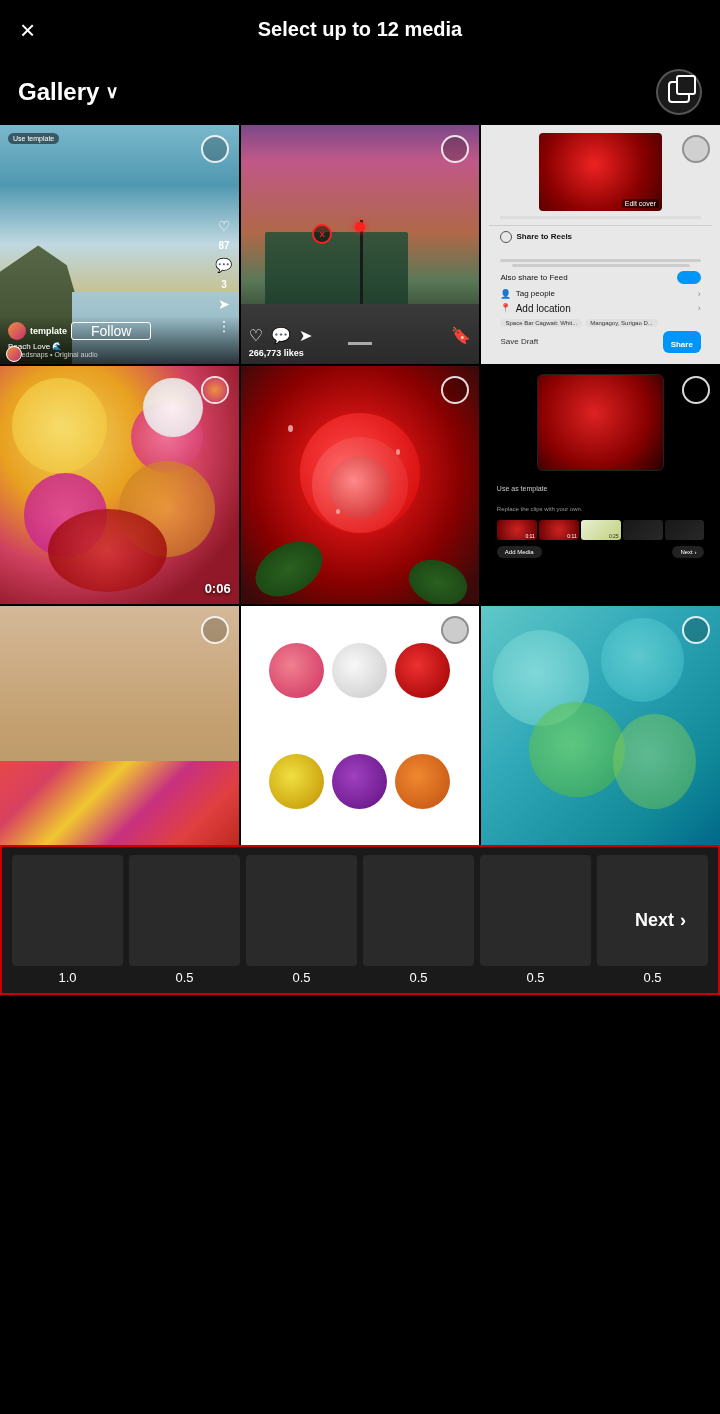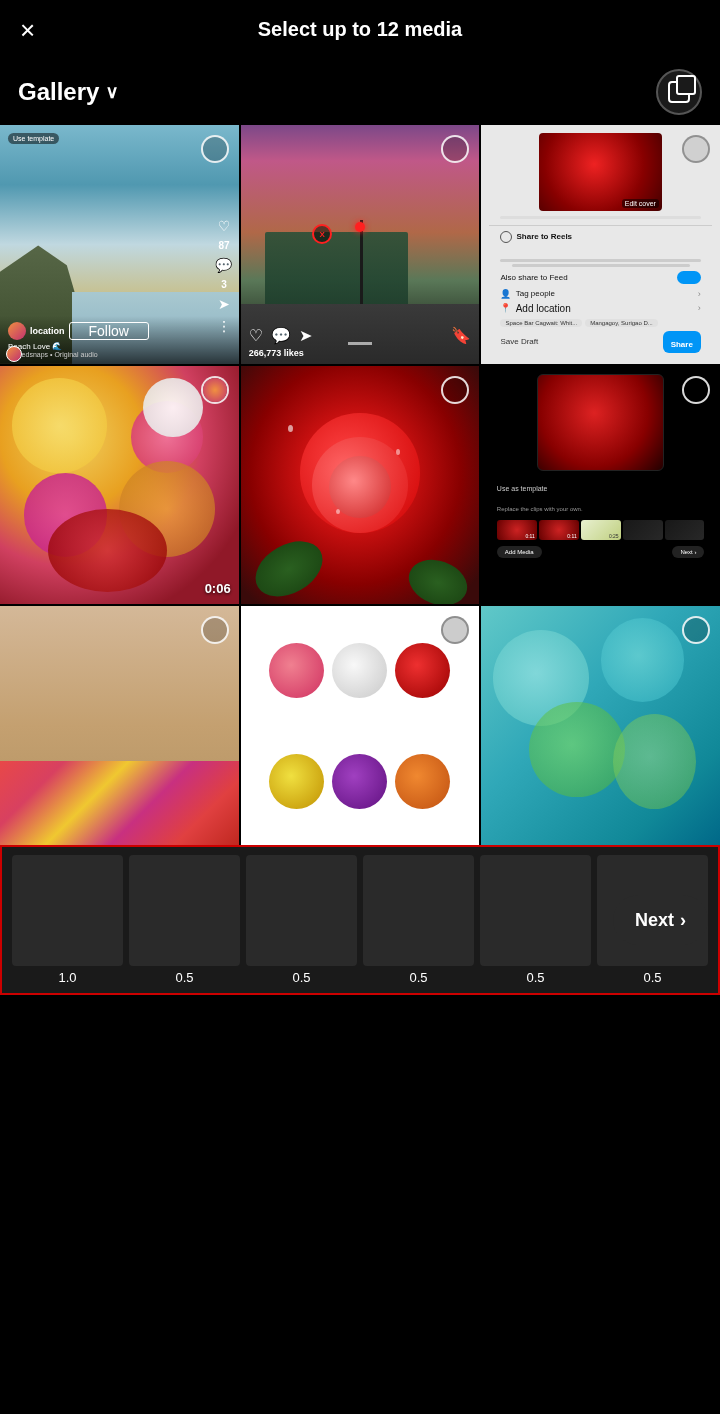--- a/index.html
+++ b/index.html
@@ -296,21 +296,21 @@
       position:relative;width:100%;height:100%;
     ">
 
       <div style="position:absolute;left:0;bottom:0;width:40%;height:55%;background:linear-gradient(180deg,#5a6a4a,#3a4a2a);clip-path:polygon(0 100%,0 30%,40% 10%,70% 25%,100% 100%)"></div>
 
       <div style="position:absolute;bottom:0;left:30%;right:0;height:30%;background:linear-gradient(180deg,#a8c8d0,#88b0c0)"></div>
 
       <div class="story-overlay">
         <div class="story-user-row">
           <div class="story-avatar"></div>
-          <span class="story-username">location</span>
+          <span class="story-username">template</span>
           <span class="story-follow">Follow</span>
         </div>
         <div class="story-caption">Beach Love 🌊</div>
         <div class="story-audio">alteredsnaps • Original audio</div>
       </div>
       <div class="story-template-badge">Use template</div>
       <div class="story-icons">
         <span class="story-icon">♡</span>
         <span class="story-count">87</span>
         <span class="story-icon">💬</span>

